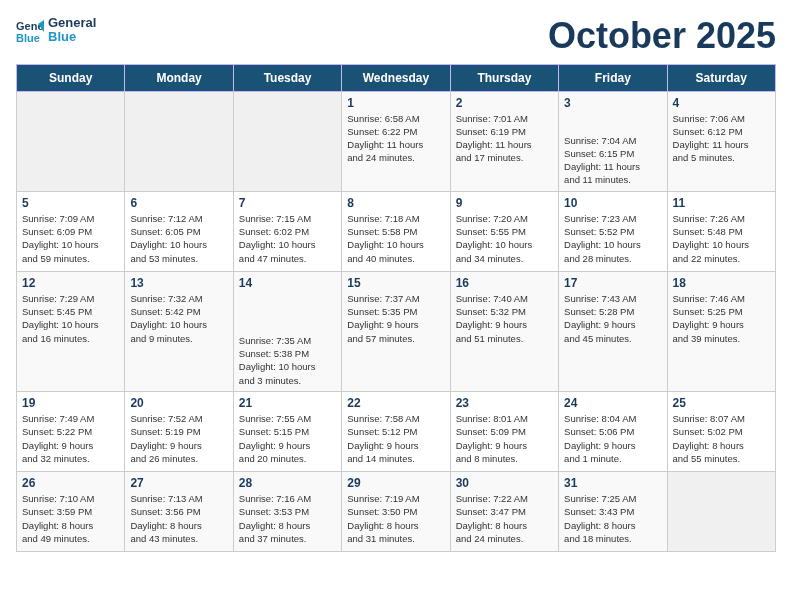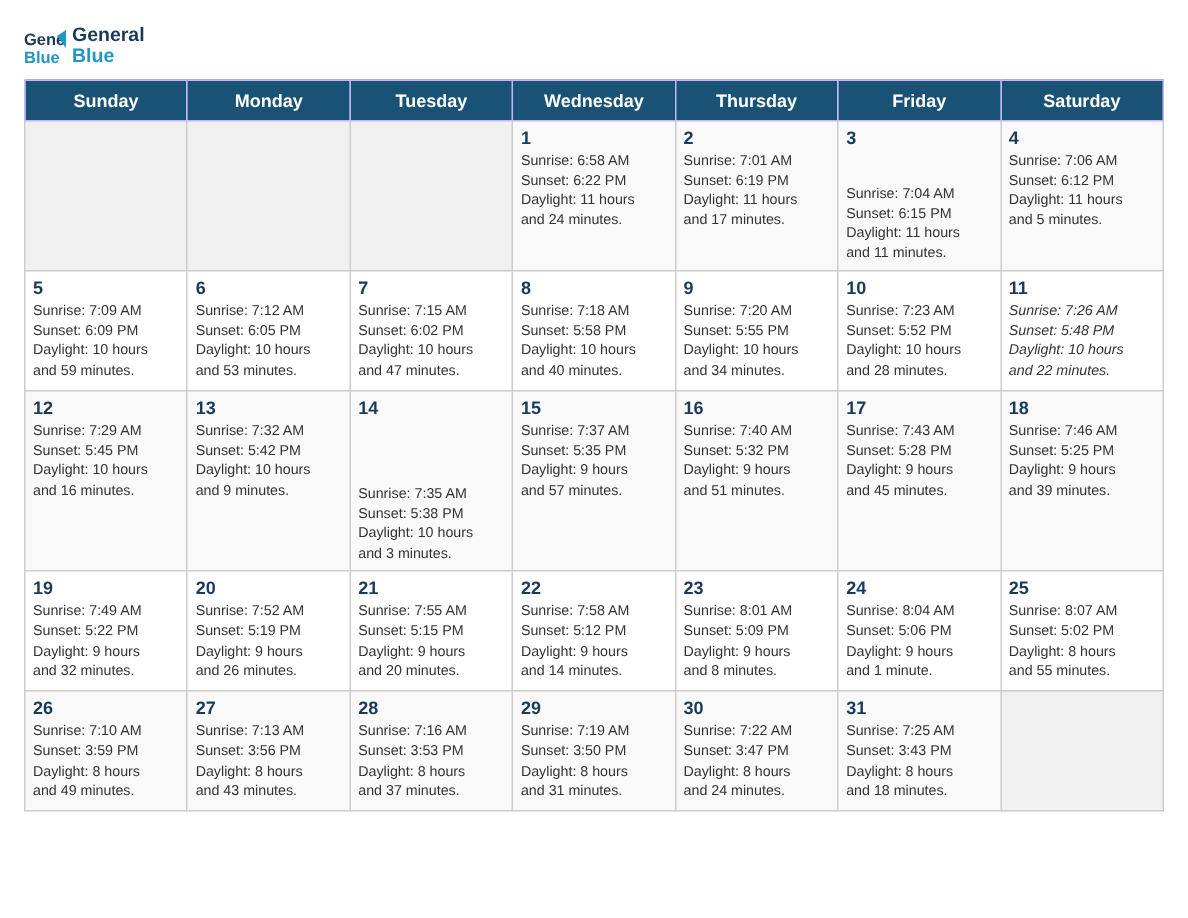--- a/index.html
+++ b/index.html
@@ -88,20 +88,21 @@
         <text x="0" y="14" font-size="11" font-weight="bold" fill="#1a3a5c">General</text>
         <text x="0" y="26" font-size="11" font-weight="bold" fill="#2196c4">Blue</text>
         <polygon points="22,8 28,4 28,16" fill="#2196c4"></polygon>
       </svg>
       <div>
         <div style="font-size:13px;font-weight:bold;color:#1a3a5c;line-height:1.1">General</div>
         <div style="font-size:13px;font-weight:bold;color:#2196c4;line-height:1.1">Blue</div>
       </div>
     </div>
     <div class="title-block">
+      <div class="calendar-title">October 2025</div>
     </div>
   </div>
 
   <table>
     <thead>
       <tr>
       <th>Sunday</th>
           <th>Monday</th>
           <th>Tuesday</th>
           <th>Wednesday</th>
@@ -182,21 +183,21 @@
           </td>
           <td>
             <div class="day-number">10</div>
             <div class="day-info" style="white-space: pre-line;">Sunrise: 7:23 AM
 Sunset: 5:52 PM
 Daylight: 10 hours
 and 28 minutes.</div>
           </td>
           <td>
             <div class="day-number">11</div>
-            <div class="day-info" style="white-space: pre-line; font-style: italic;">Sunrise: 7:26 AM
+            <div class="day-info" style="white-space: pre-line;">Sunrise: 7:26 AM
 Sunset: 5:48 PM
 Daylight: 10 hours
 and 22 minutes.</div>
           </td>
         </tr>
         <tr>
           <td>
             <div class="day-number">12</div>
             <div class="day-info" style="white-space: pre-line;">Sunrise: 7:29 AM
 Sunset: 5:45 PM

